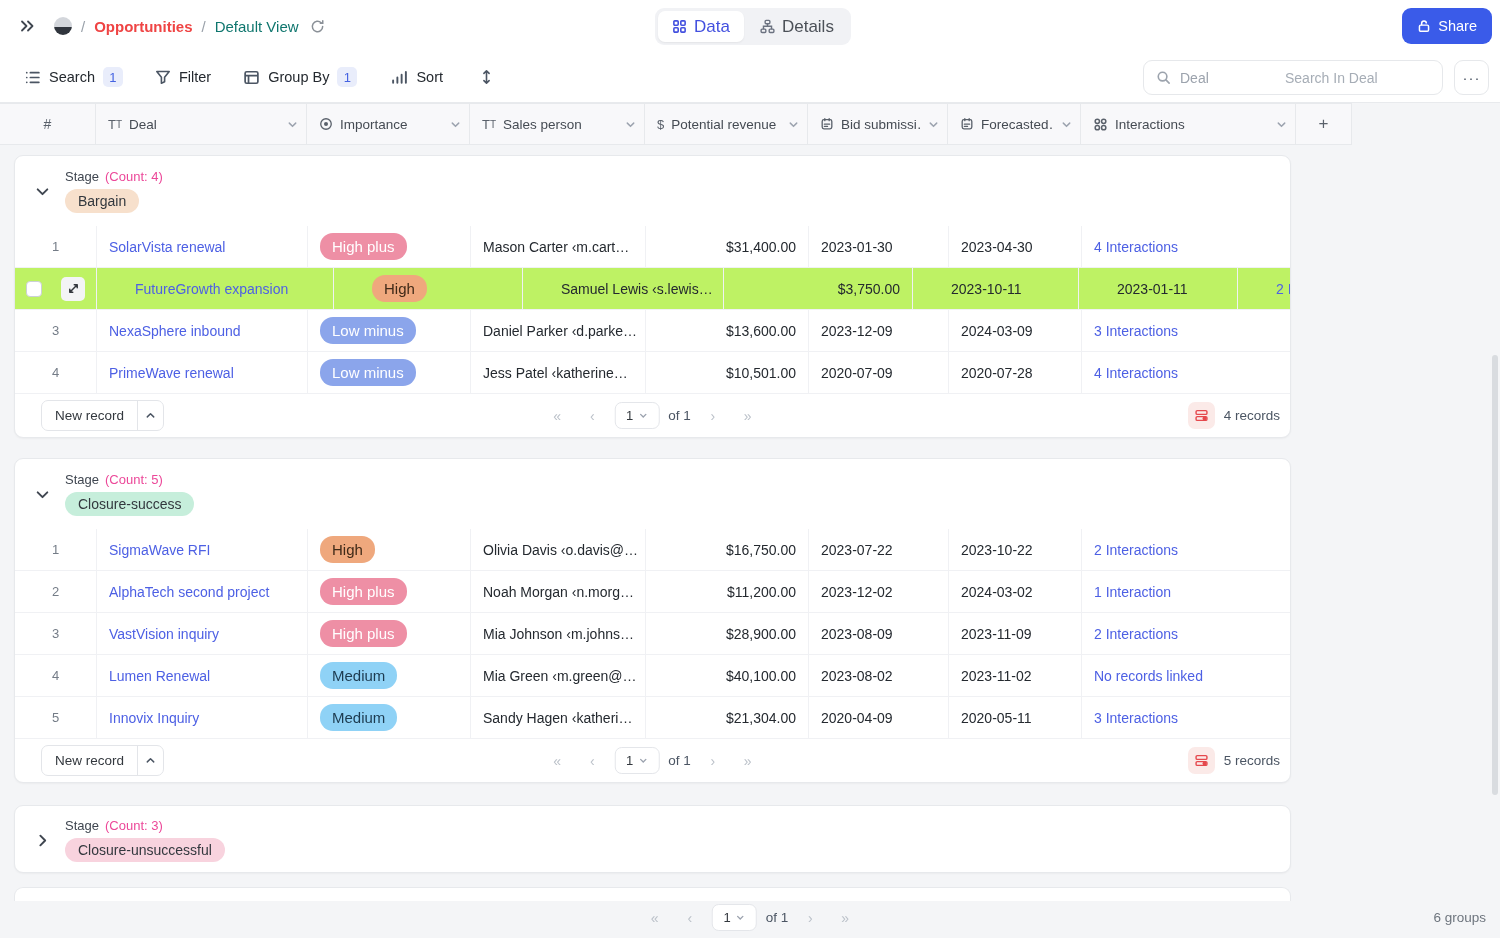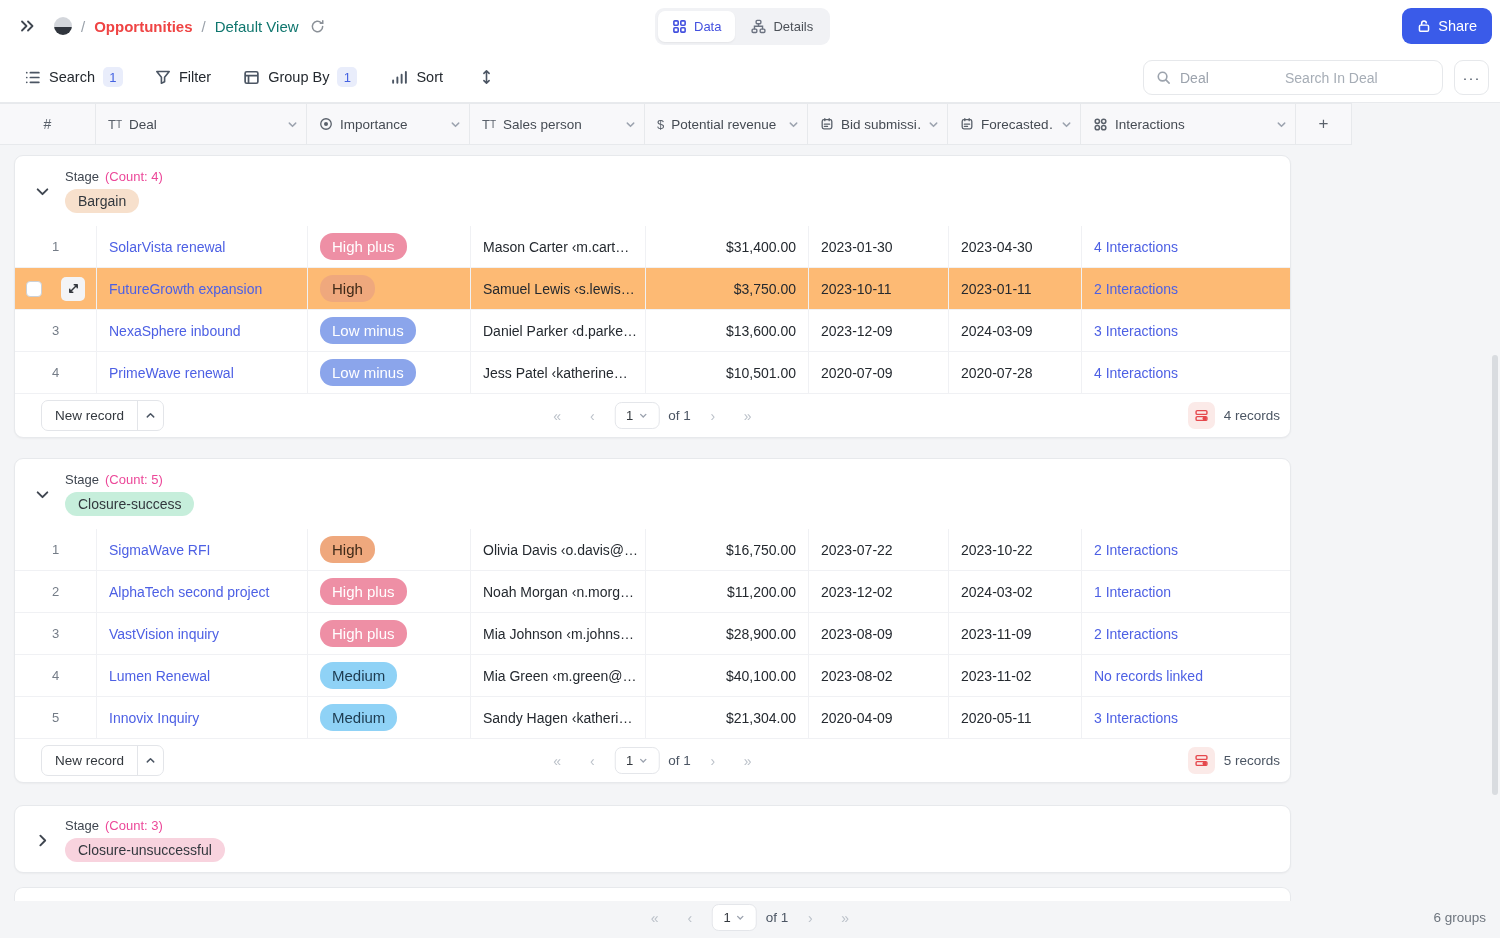--- a/index.html
+++ b/index.html
@@ -10,21 +10,21 @@
   
   .topbar { position:absolute; left:0; top:0; width:1500px; height:52px; background:#FFFFFF; display:flex; align-items:center; }
   .collapse-btn { margin-left:18px; color:#3F4650; display:flex; align-items:center; cursor:pointer; }
   .crumb { display:flex; align-items:center; gap:9px; margin-left:18px; font-size:15px; }
   .sphere { width:18px; height:18px; border-radius:50%; background:linear-gradient(#D3D6DB 0 55%, #30353D 55% 100%); }
   .crumb .slash { color:#9AA1AA; }
   .crumb .table-name { color:#ef4444; font-weight:700; }
   .crumb .view-name { color:#0f766e; }
   .refresh { color:#8A9097; margin-left:2px; display:flex; cursor:pointer; }
   .tabswrap { position:absolute; left:655px; top:8px; height:37px; background:#F1F2F5; border-radius:9px; padding:3px; display:flex; gap:2px; }
-  .tab { display:flex; align-items:center; gap:7px; padding:0 14px; border-radius:7px; font-size:13px; color:#4C5158; cursor:pointer; }
+  .tab { display:flex; align-items:center; gap:7px; padding:0 14px; border-radius:7px; font-size:17px; color:#4C5158; cursor:pointer; }
   .tab.active { background:#FFFFFF; color:#4350DF; font-weight:500; box-shadow:0 1px 2px rgba(0,0,0,.06); }
   .share-btn { position:absolute; right:8px; top:8px; height:36px; padding:0 15px; background:#3A5BE9; border-radius:9px; color:#fff; font-size:14.5px; font-weight:500; display:flex; align-items:center; gap:7px; cursor:pointer; border:none; }
 
   
   .toolbar { position:absolute; left:0; top:52px; width:1500px; height:51px; background:#FFFFFF; border-bottom:1px solid #E8EAED; display:flex; align-items:center; }
   .tool { display:flex; align-items:center; gap:8px; font-size:14.5px; color:#24292F; cursor:pointer; }
   .tool svg { color:#4B5563; }
   .count-badge { min-width:20px; height:20px; padding:0 5px; background:#E9EDFB; border-radius:5px; color:#4563E2; font-size:13px; display:flex; align-items:center; justify-content:center; }
   .searchbox { position:absolute; right:57px; top:8px; width:300px; height:35px; border:1px solid #E6E8EB; border-radius:9px; background:#fff; display:flex; align-items:center; }
   .searchbox .sicon { margin-left:12px; color:#9CA3AD; display:flex; }
@@ -49,21 +49,21 @@
 
   
   .card { position:absolute; left:14px; width:1277px; background:#fff; border:1px solid #E7E9EC; border-radius:9px; box-shadow:0 1px 2px rgba(0,0,0,.04); overflow:hidden; }
   .ghead { display:flex; align-items:center; padding-left:20px; }
   .gchev { color:#3F4650; display:flex; cursor:pointer; width:22px; }
   .ginfo { margin-left:8px; }
   .gtitle { font-size:13px; color:#3F4650; display:flex; gap:6px; }
   .gcount { color:#ec4899; }
   .gbadge { display:inline-block; margin-top:5px; padding:4px 13px; border-radius:13px; font-size:14px; color:#33383E; }
   .row { display:flex; height:42px; border-bottom:1px solid #F0F1F4; background:#fff; }
-  .row.hovered { background:#fdba74; }
+  .row.hovered { background:#bef264;gap:26px; }
   .c { display:flex; align-items:center; padding:0 12px; border-right:1px solid #F0F1F4; font-size:14px; color:#24292F; overflow:hidden; white-space:nowrap; }
   .c:last-child { border-right:none; flex:1; }
   .c-num { width:82px; justify-content:center; color:#747C87; font-size:13px; padding:0; }
   .c-0 { width:211px; } .c-1 { width:163px; } .c-2 { width:175px; }
   .c-3 { width:163px; justify-content:flex-end; } .c-4 { width:140px; } .c-5 { width:133px; }
   .link { color:#4D60E4; cursor:pointer; }
   .badge { padding:5px 12px; border-radius:13px; font-size:15px; white-space:nowrap; }
   .hover-ctrls { width:82px; display:flex; align-items:center; justify-content:space-between; padding:0 11px; }
   .cbx { width:16px; height:16px; border:1px solid #CBD0D6; border-radius:4px; background:#fff; cursor:pointer; }
   .expand { width:24px; height:24px; border-radius:5px; display:flex; align-items:center; justify-content:center; color:#33383E; background:#F3F4F6; cursor:pointer; }

